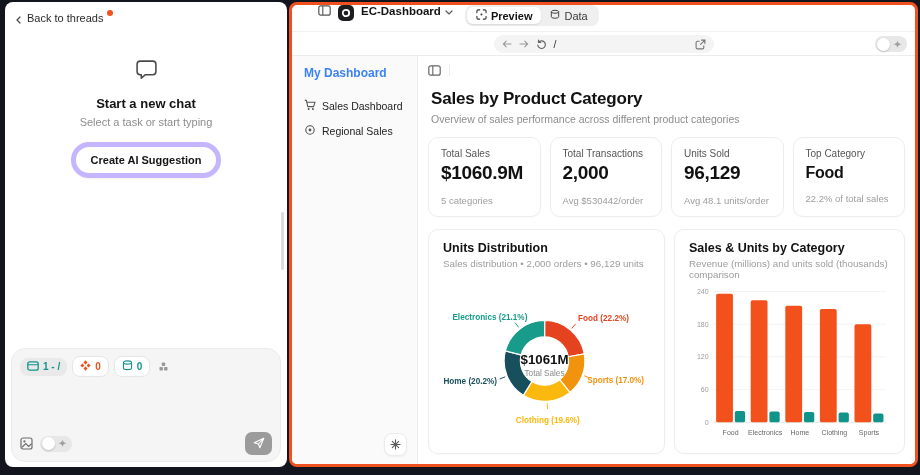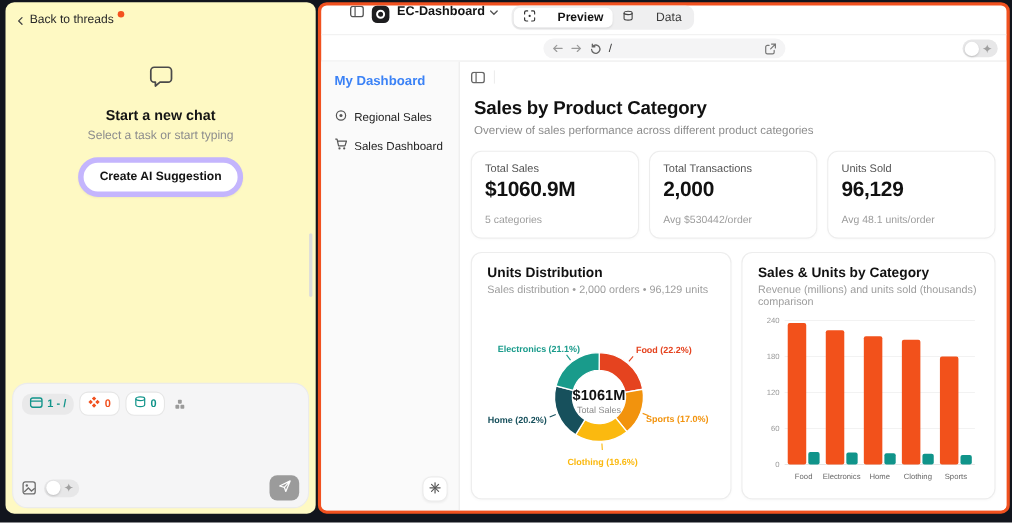--- a/index.html
+++ b/index.html
@@ -1,21 +1,21 @@
 <!DOCTYPE html>
 <html><head>
 <meta charset="utf-8">
 <style>
   * { margin:0; padding:0; box-sizing:border-box; font-family:"Liberation Sans",sans-serif; }
   html,body { width:920px; height:475px; overflow:hidden; }
   body { background:#12151d; }
   .stage { position:relative; width:920px; height:475px; padding:2px 2px 8px 5px; display:flex; gap:2px; }
 
   
-  .chat-panel { width:282px; background:#fef9c3; border-radius:8px; position:relative; overflow:hidden; }
+  .chat-panel { width:282px; background:#ffffff; border-radius:8px; position:relative; overflow:hidden; }
   .back-row { display:inline-flex; align-items:flex-start; gap:5px; padding:10px 0 0 10px; font-size:11px; color:#2a2a2a; cursor:pointer; }
   .back-row .chev { margin-top:2px; }
   .noti-dot { width:6px; height:6px; border-radius:50%; background:#f4511e; margin:-2px 0 0 -1px; }
   .empty { position:absolute; top:56px; left:0; right:0; text-align:center; }
   .empty-title { font-size:13px; font-weight:700; color:#141414; margin-top:11px; }
   .empty-sub { font-size:11px; color:#8d8d8d; margin-top:5px; }
   .cta { display:inline-block; margin-top:14px; font-size:11px; font-weight:600; color:#141414;
          padding:7px 15px; border:5px solid #c4b5fd; border-radius:999px; background:#fff;
          box-shadow:0 1px 2px rgba(0,0,0,.05); cursor:pointer; }
   .scroll-thumb { position:absolute; right:3px; top:210px; width:3px; height:58px; background:#dcdcdc; border-radius:2px; }
@@ -35,21 +35,21 @@
   .send-btn { margin-left:auto; width:27px; height:23px; border-radius:7px; background:#9b9b9b;
               display:flex; align-items:center; justify-content:center; cursor:pointer; }
 
   
   .editor-panel { flex:1; background:#fff; border:3px solid #f1511f; border-radius:8px;
                   display:flex; flex-direction:column; overflow:hidden; }
   .toolbar { height:26px; flex:0 0 26px; display:flex; align-items:flex-start; padding:0 26px; gap:7px; }
   .logo { width:16px; height:16px; border-radius:5px; background:#1d1d1f; display:flex; align-items:center; justify-content:center; }
   .proj { font-size:11.5px; font-weight:700; color:#141414; display:flex; align-items:center; gap:4px; cursor:pointer; }
   .seg { display:flex; background:#efeff0; border-radius:8px; padding:2px; margin-left:5px; }
-  .seg-tab { display:flex; align-items:center; gap:20px; font-size:11px; color:#3a3a3a; padding:2px 9px; border-radius:6px; cursor:pointer; }
+  .seg-tab { display:flex; align-items:center; gap:4px; font-size:11px; color:#3a3a3a; padding:2px 9px; border-radius:6px; cursor:pointer; }
   .seg-tab.active { background:#fff; box-shadow:0 1px 2px rgba(0,0,0,.1); font-weight:700; color:#141414; }
   .tb-right { margin-left:auto; display:flex; align-items:center; gap:11px; }
   .publish { background:#1d1d1f; color:#fff; font-size:11px; font-weight:700; padding:4px 12px; border-radius:8px; cursor:pointer; }
 
   .urlrow { height:25px; flex:0 0 25px; border-top:1px solid #f1f1f1; border-bottom:1px solid #ececec; position:relative; }
   .urlbar { position:absolute; left:50%; top:3px; transform:translateX(-50%); width:220px; height:18px;
             background:#f4f4f5; border-radius:9px; display:flex; align-items:center; gap:7px; padding:0 8px; }
   .url-path { font-size:10.5px; color:#333; }
   .urlbar .spacer { flex:1; }
   .preview-toggle { position:absolute; right:8px; top:4px; }
@@ -262,35 +262,35 @@
     </div>
 
     <div class="content">
 
       <div class="dash-sidebar">
         <div class="ds-title">My Dashboard</div>
         <div class="ds-items">
           <div class="ds-item">
             <span>
               <svg width="12" height="12" viewBox="0 0 12 12">
-                  <circle cx="6" cy="6" r="4.2" stroke="#555" stroke-width="1.1" fill="none"></circle>
-                  <circle cx="6" cy="6" r="1.4" fill="#555"></circle>
-                </svg>
-            </span>
-            <span>Regional Sales</span>
-          </div>
-          <div class="ds-item">
-            <span>
-              <svg width="12" height="12" viewBox="0 0 12 12">
                   <path d="M0.8 1.4 H2.4 L3.8 7.6 H9.6 L11 3.2 H3" stroke="#555" stroke-width="1.1" fill="none" stroke-linejoin="round"></path>
                   <circle cx="4.6" cy="9.9" r="1" fill="#555"></circle>
                   <circle cx="8.9" cy="9.9" r="1" fill="#555"></circle>
                 </svg>
             </span>
             <span>Sales Dashboard</span>
+          </div>
+          <div class="ds-item">
+            <span>
+              <svg width="12" height="12" viewBox="0 0 12 12">
+                  <circle cx="6" cy="6" r="4.2" stroke="#555" stroke-width="1.1" fill="none"></circle>
+                  <circle cx="6" cy="6" r="1.4" fill="#555"></circle>
+                </svg>
+            </span>
+            <span>Regional Sales</span>
           </div>
         </div>
         <span class="spark-btn">
           <span>
             <svg width="11" height="11" viewBox="0 0 11 11">
                 <g stroke="#5a5a5a" stroke-width="1.1" stroke-linecap="round">
                   <line x1="5.5" y1="0.9" x2="5.5" y2="10.1"></line>
                   <line x1="0.9" y1="5.5" x2="10.1" y2="5.5"></line>
                   <line x1="2.3" y1="2.3" x2="8.7" y2="8.7"></line>
                   <line x1="8.7" y1="2.3" x2="2.3" y2="8.7"></line>
@@ -324,20 +324,25 @@
           </div>
           <div class="stat-card">
             <div class="stat-label">Total Transactions</div>
             <div class="stat-value">2,000</div>
             <div class="stat-note">Avg $530442/order</div>
           </div>
           <div class="stat-card">
             <div class="stat-label">Units Sold</div>
             <div class="stat-value">96,129</div>
             <div class="stat-note">Avg 48.1 units/order</div>
+          </div>
+          <div class="stat-card">
+            <div class="stat-label">Top Category</div>
+            <div class="stat-value">Food</div>
+            <div class="stat-note">22.2% of total sales</div>
           </div>
         </div>
 
         <div class="charts-row">
           <div class="chart-card donut">
             <div class="cc-title">Units Distribution</div>
             <div class="cc-sub">Sales distribution • 2,000 orders • 96,129 units</div>
             <svg class="chart-svg" viewBox="0 0 210 164" preserveAspectRatio="xMidYMid meet">
                 <path d="M103 45 A41 41 0 0 1 143.36713771569742 78.82405458201369 L127.12182619596553 81.71193505510574 A24.5 24.5 0 0 0 103 61.5 Z" fill="#e5431f" stroke="#fff" stroke-width="1.2"></path>
                 <path d="M130.61686408659313 53.04080070719796 L134.47038000565263 48.441842666341856" stroke="#e5431f" stroke-width="1" fill="none"></path>

